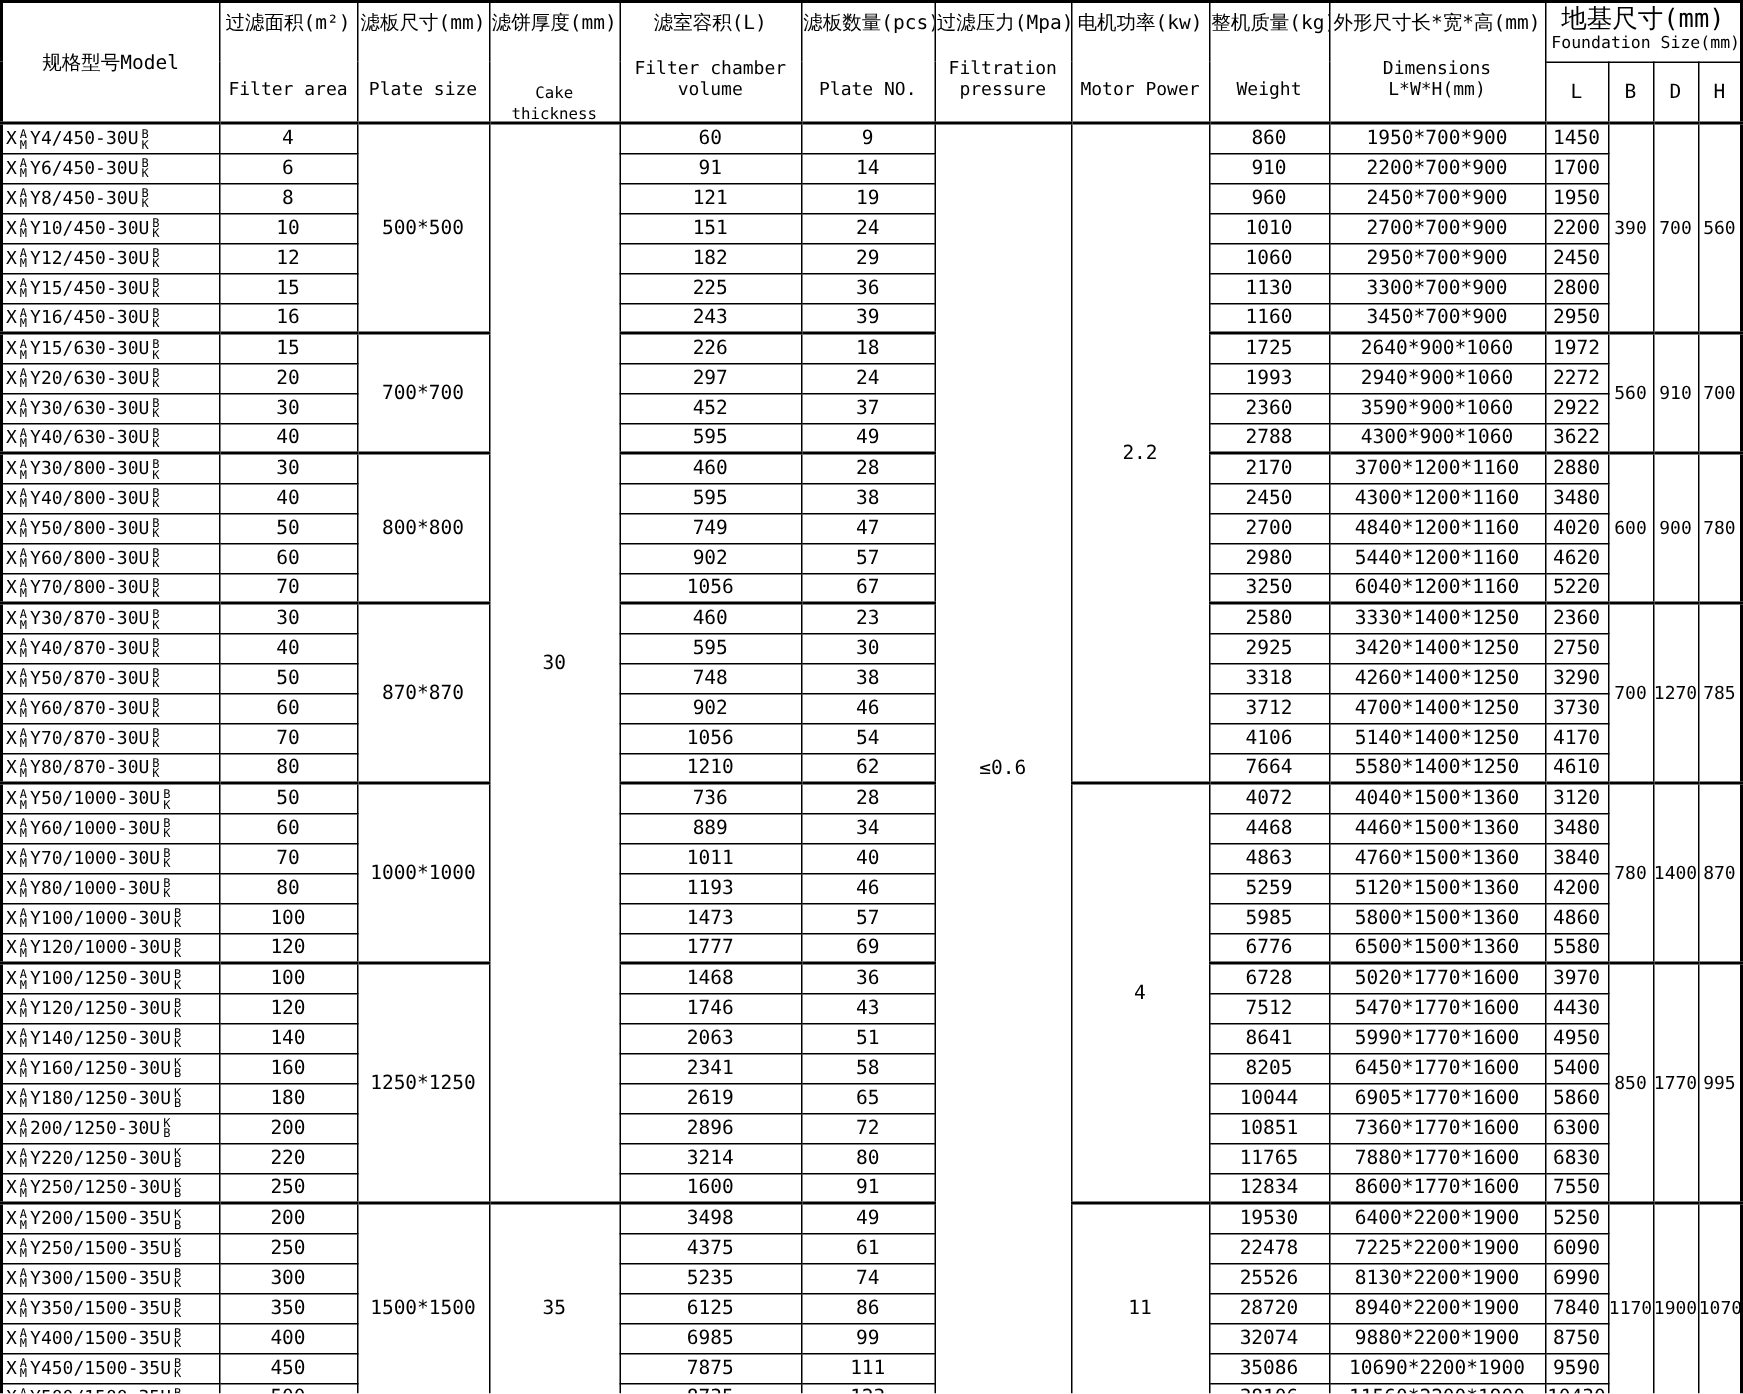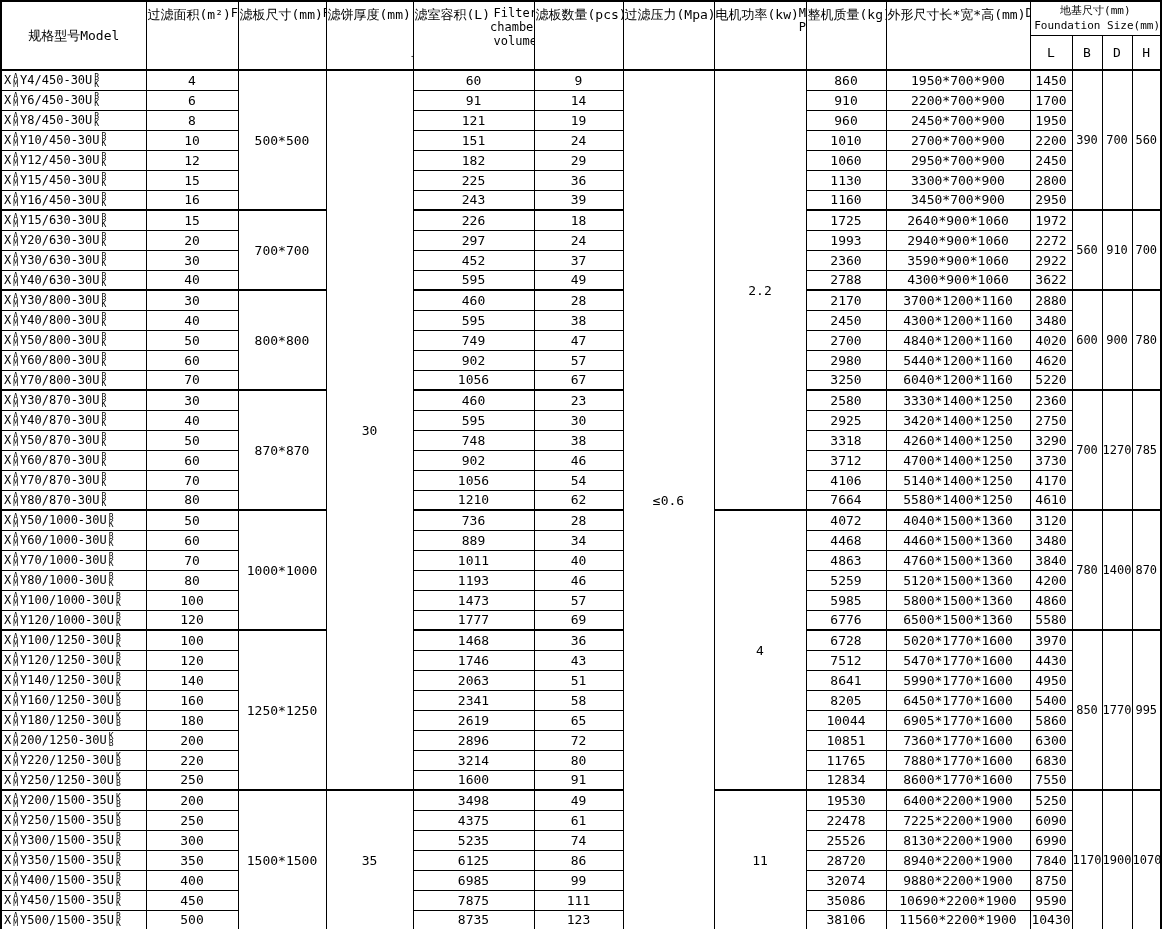--- a/index.html
+++ b/index.html
@@ -19,26 +19,26 @@
     white-space:nowrap;
     text-align:center;
     font-weight:normal;
     vertical-align:middle;
   }
   
   thead tr.h1{height:32px;}
   thead tr.h2{height:34px;}
   thead th{border-bottom-width:2px;font-size:13px;}
   thead th.fnd-th{border-bottom-width:1px;}
-  .hc{display:flex;flex-direction:row;justify-content:space-between;height:60px;padding:4px 1px 3px 1px;}
+  .hc{display:flex;flex-direction:column;justify-content:space-between;height:60px;padding:4px 1px 15px 1px;}
   .hc .cn{font-size:13px;}
   .hc .en{font-size:12px;white-space:normal;line-height:14px;}
   .hc .en.small{font-size:10.5px;margin-top:31px;}
   .fnd{display:flex;flex-direction:column;justify-content:center;line-height:15px;padding:1px 0;}
-  .fnd .cn{font-size:11px;}
+  .fnd .cn{font-size:17px;}
   .fnd .en{font-size:11px;text-align:right;}
   th.model-h{font-size:13px;text-align:center;}
   
   tbody tr{height:20px;}
   tbody td{font-size:13px;}
   tbody td.bdh{font-size:12px;}
   tbody td.model{text-align:left;padding-left:2px;font-size:12px;}
   tr.gs td{border-top-width:2px;}
   .stack{display:inline-flex;flex-direction:column;justify-content:center;vertical-align:middle;padding:0 2px;line-height:7px;}
   .stack i{font-style:normal;font-size:8px;display:block;height:7px;line-height:7px;}

